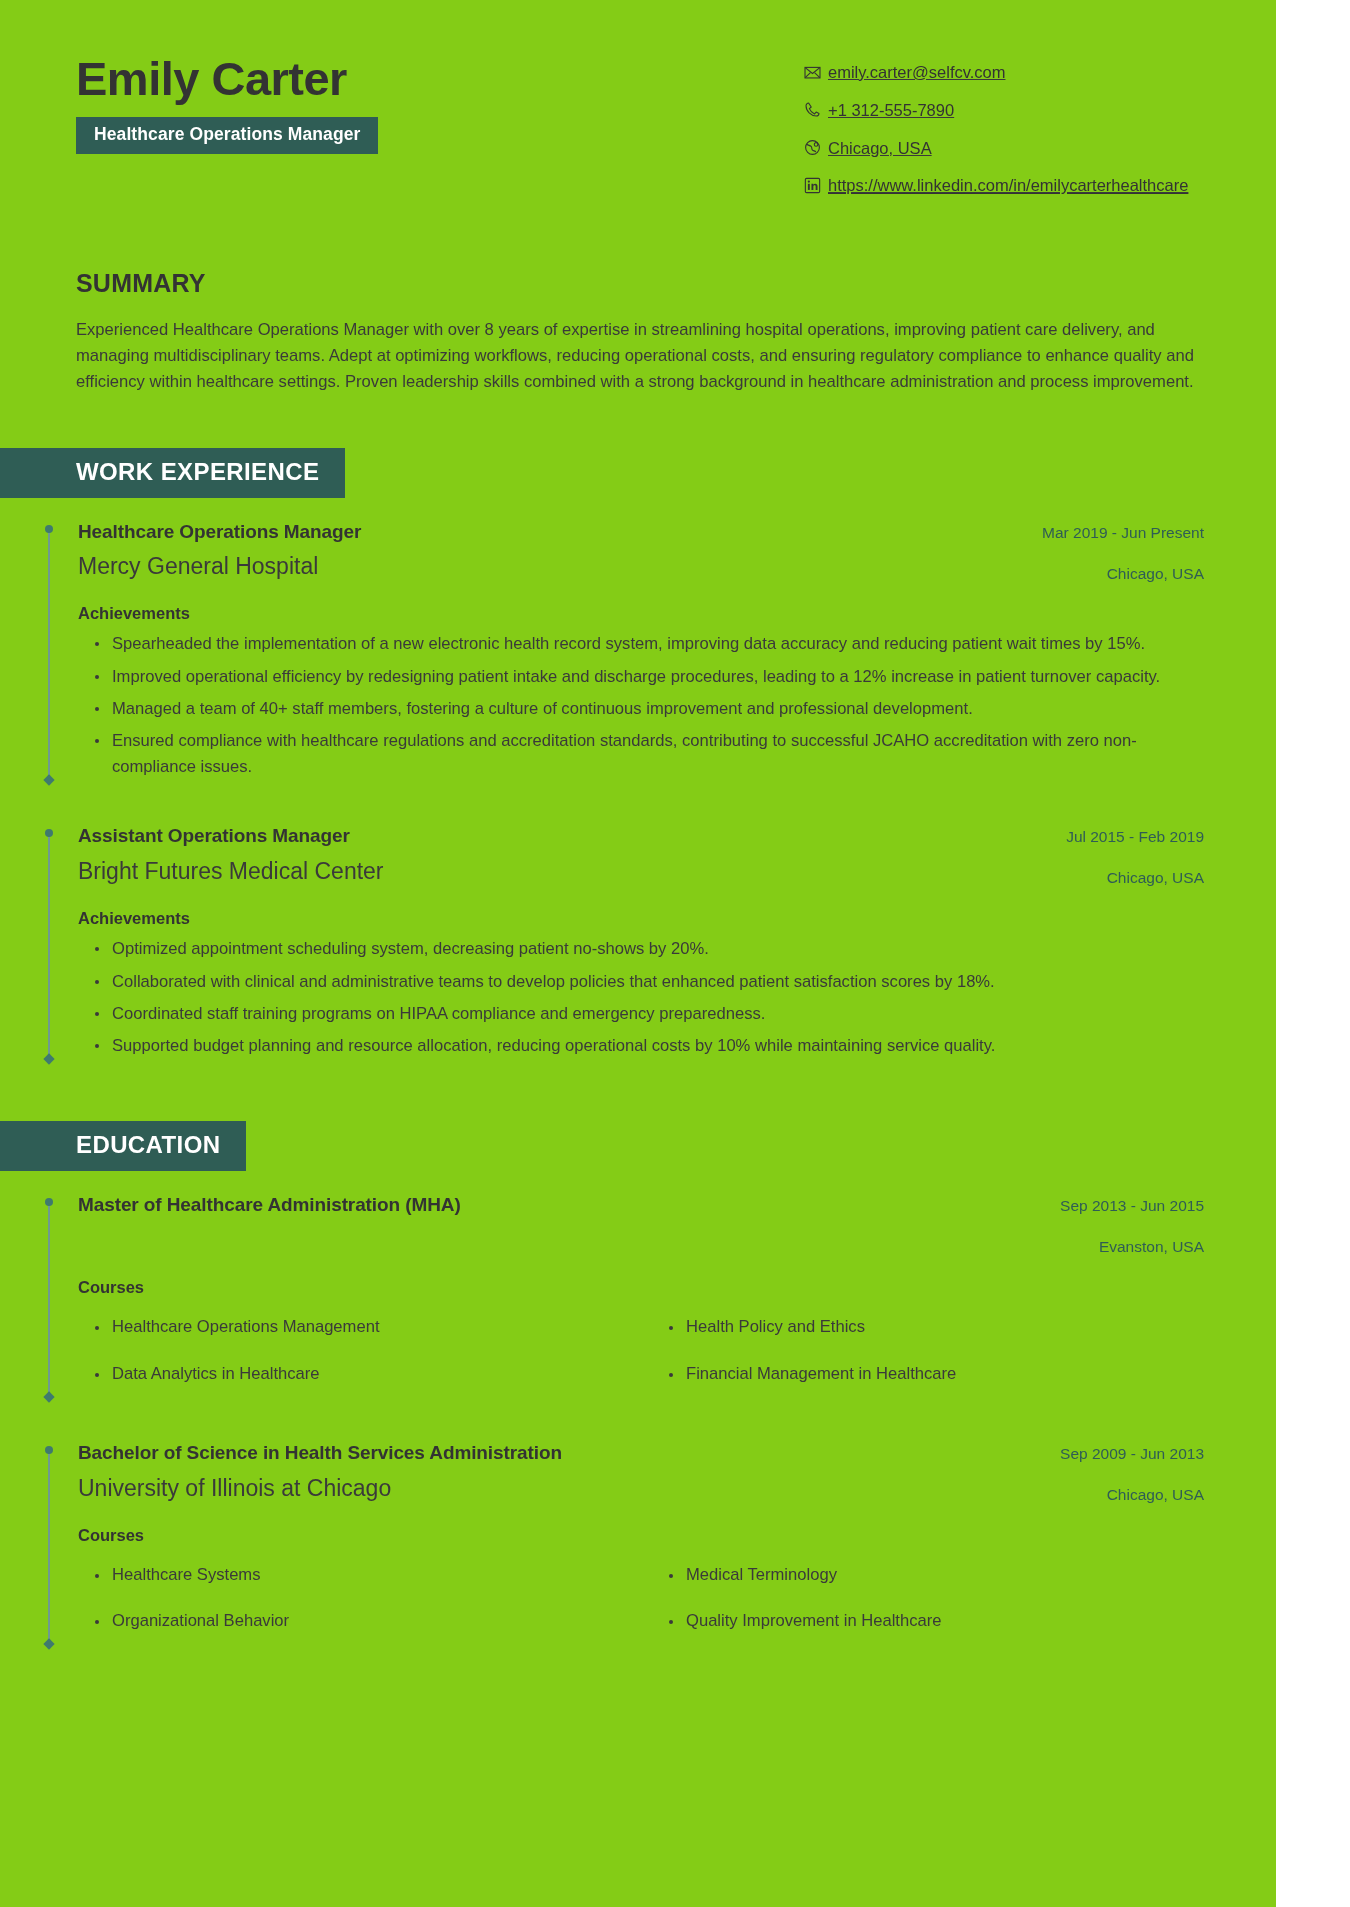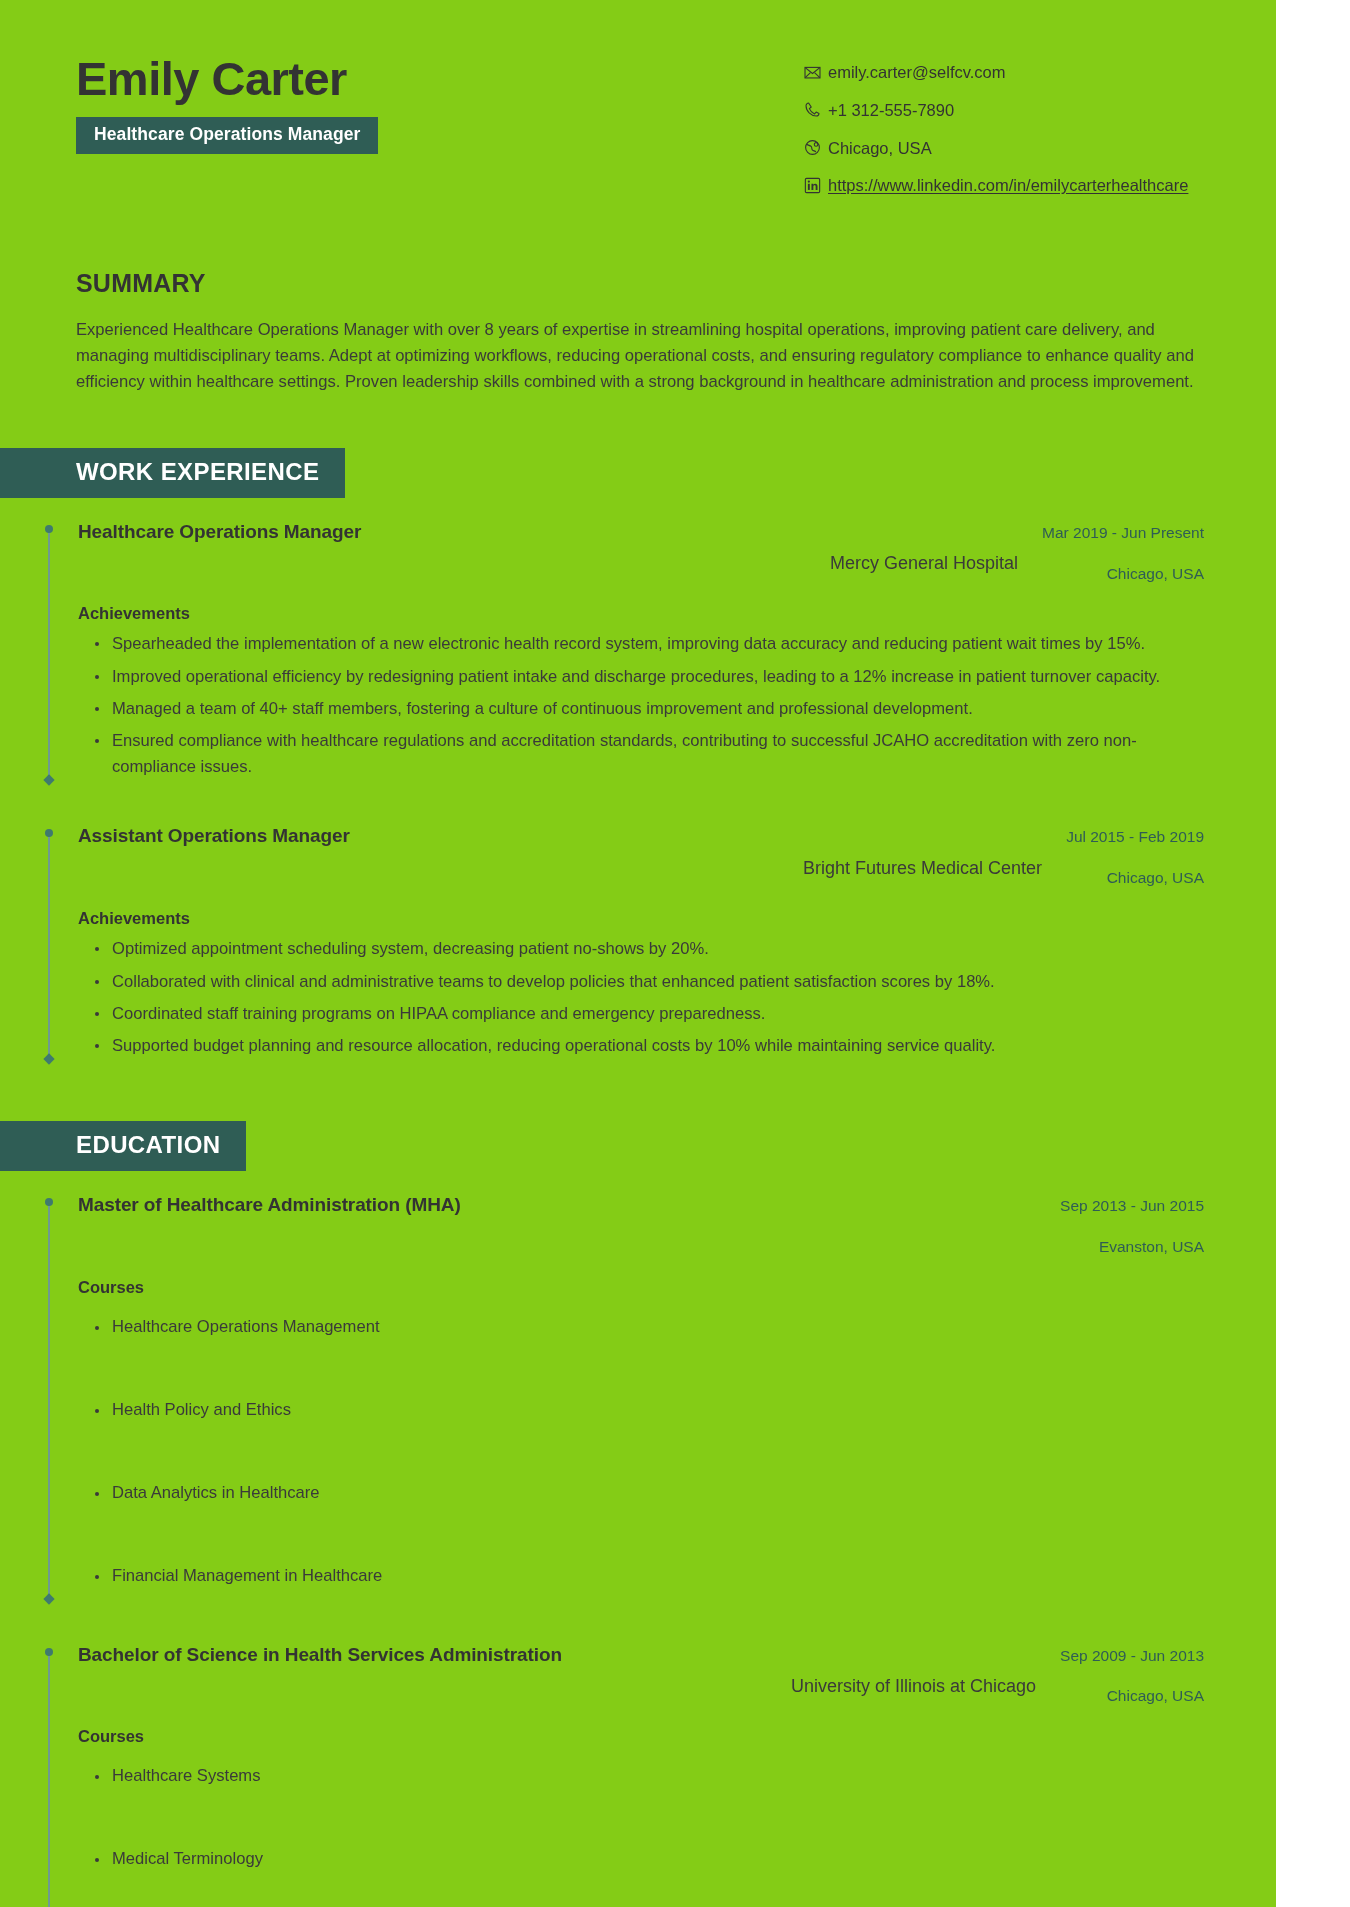--- a/index.html
+++ b/index.html
@@ -51,20 +51,21 @@
     font-weight: 700;
     letter-spacing: 0.1px;
     padding: 9px 18px 10px 18px;
     line-height: 1;
   }
 
   .header-right {
     margin-left: auto;
     width: 400px;
     padding-top: 12px;
+    text-decoration: underline;
   }
 
   .contact-row {
     display: flex;
     align-items: flex-start;
     font-size: 16.5px;
     color: #333333;
     line-height: 1.5;
     margin-bottom: 13px;
   }
@@ -170,25 +171,24 @@
 
   .entry-role {
     font-size: 19px;
     font-weight: 700;
     color: #333333;
     letter-spacing: -0.1px;
     line-height: 1.25;
   }
 
   .entry-org {
-    font-size: 18px;
+    font-size: 23px;
     color: #3a3a3a;
     margin-top: 9px;
     line-height: 1.3;
-    text-align: right;
   }
 
   .entry-date {
     font-size: 15.5px;
     color: #2F5D55;
     line-height: 1.35;
   }
 
   .entry-loc {
     font-size: 15.5px;
@@ -222,25 +222,24 @@
     top: 11px;
     width: 4px;
     height: 4px;
     border-radius: 50%;
     background: #3a3a3a;
   }
 
   
   .courses {
     display: grid;
-    grid-template-columns: 1fr;
+    grid-template-columns: 1fr 1fr;
     column-gap: 22px;
     row-gap: 0;
     margin-top: 10px;
-    gap: 36px;
   }
 
   .course-item {
     position: relative;
     font-size: 16.6px;
     line-height: 1.5;
     color: #3a3a3a;
     padding-left: 34px;
     padding-top: 8px;
     padding-bottom: 14px;

